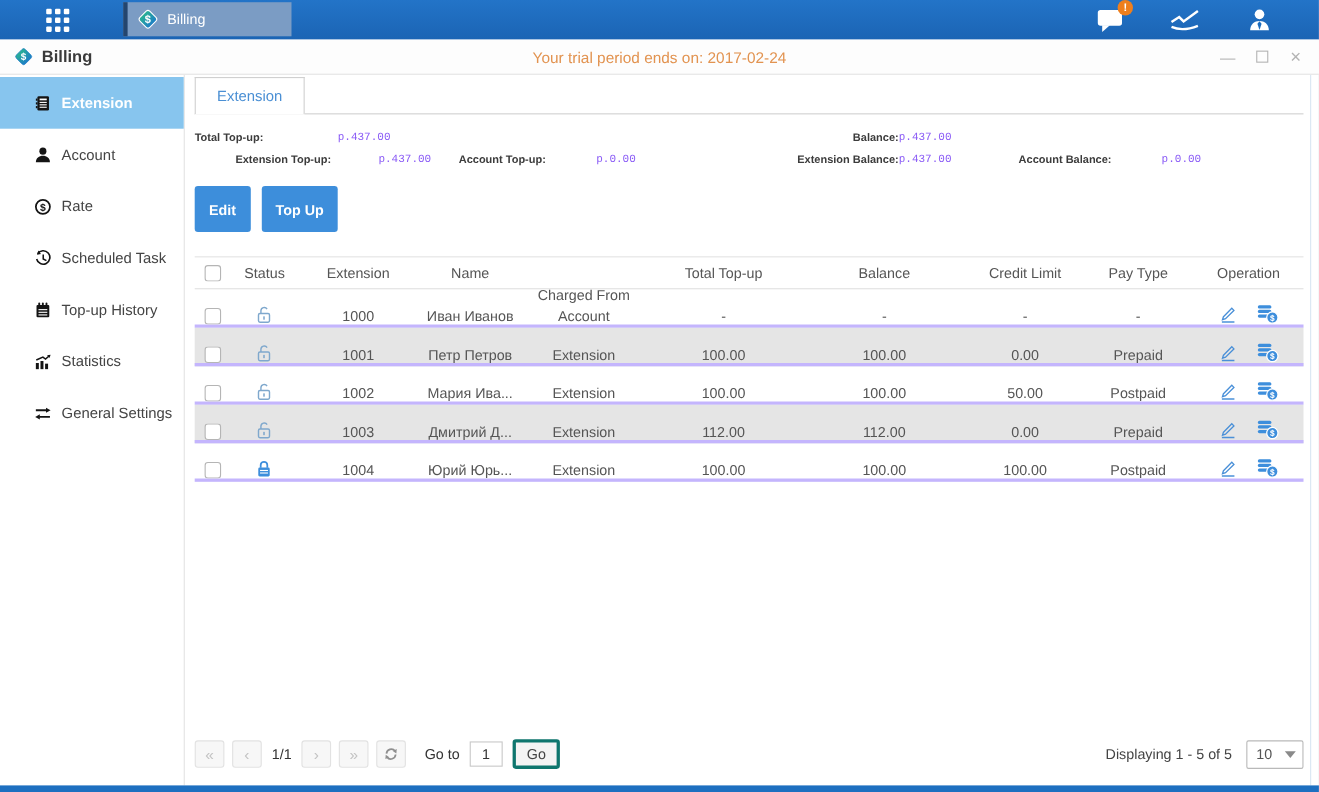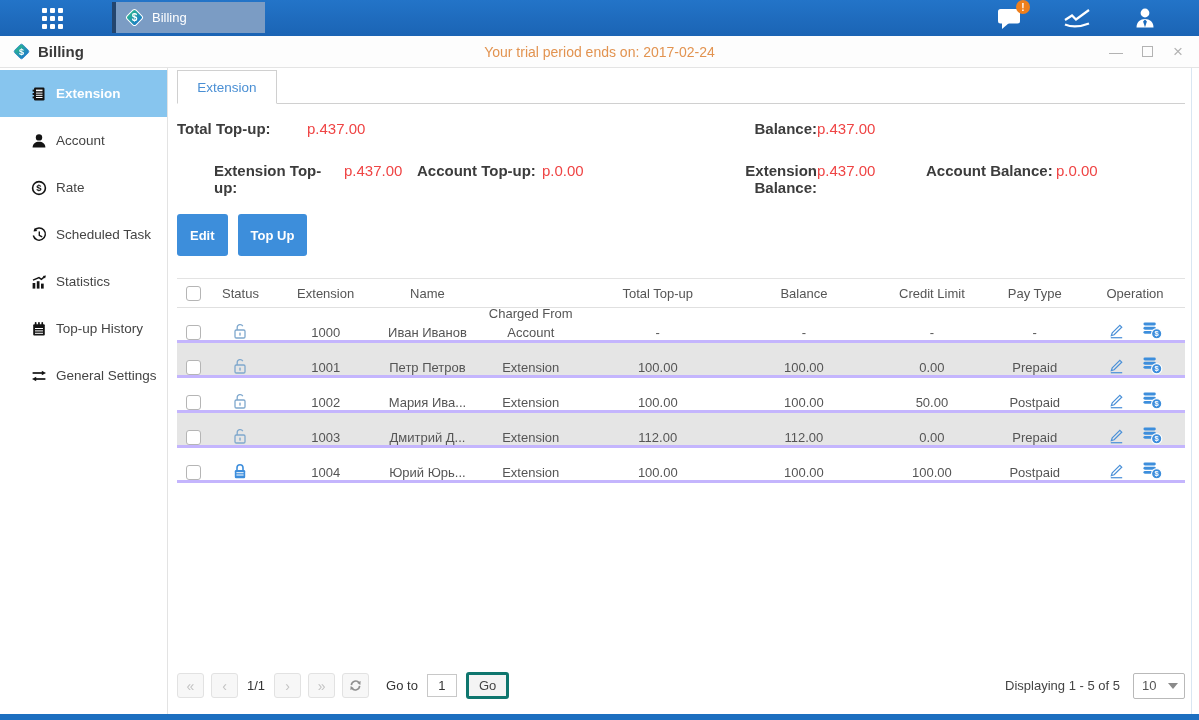--- a/index.html
+++ b/index.html
@@ -58,27 +58,27 @@
     padding: 0 6px 0 9px; margin-right: 7px; border-right: 1px solid #d9e6f2;
   }
   
   .tabbar { height: 34px; flex: 0 0 34px; margin-top: 2px; border-bottom: 1px solid #d0d0d0; display: flex; }
   .tab {
     width: 100px; background: #fff; border: 1px solid #d0d0d0; border-bottom: 1px solid #fff;
     margin-bottom: -1px; display: flex; align-items: center; justify-content: center;
     color: #4a8fd4; font-size: 13.5px; cursor: pointer;
   }
   
-  .summary { margin-top: 16px; display: flex; flex-direction: column; gap: 25px; font-size: 15px; }
+  .summary { margin-top: 16px; display: flex; flex-direction: column; gap: 9px; font-size: 10px; }
   .srow { display: flex; }
   .half { width: 50%; display: flex; }
   .half.right { padding-left: 9px; }
   .pair { display: flex; }
   .lbl { font-weight: bold; color: #3c3c3c; }
-  .val { color: #ef4444; }
+  .val { color: #8b5cf6; font-family: Liberation Mono, monospace; }
   .lw130 { width: 130px; } .lw125 { width: 125px; } .lw127 { width: 127px; text-align: right; }
   .pw240 { width: 240px; padding-left: 37px; } .pw236 { width: 236px; }
   
   .btnrow { margin-top: 18px; display: flex; gap: 10px; }
   .btn {
     background: #3d8edb; color: #fff; font-family: "Liberation Sans", sans-serif;
     font-size: 13px; font-weight: bold; border: none; border-radius: 3px;
     height: 42px; padding: 0 13px; cursor: pointer;
   }
   
@@ -247,43 +247,43 @@
           <svg width="16" height="16" viewBox="0 0 16 16">
             <path d="M3.2 3.6 A6.1 6.1 0 1 1 2.3 8.5" fill="none" stroke="#141414" stroke-width="1.5"></path>
             <path d="M3.9 0.8 L2.6 4.6 L6.2 3.9 Z" fill="#141414"></path>
             <path d="M8.3 4.4 V8.4 L11.2 9.9" fill="none" stroke="#141414" stroke-width="1.4"></path>
           </svg>
         </span>
         <span>Scheduled Task</span>
       </div>
       <div class="side-item">
         <span class="sicon">
-          <svg width="16" height="16" viewBox="0 0 16 16">
-            <rect x="1.6" y="9" width="2.7" height="5.6" fill="#141414"></rect>
-            <rect x="5.8" y="7.2" width="2.7" height="7.4" fill="#141414"></rect>
-            <rect x="10" y="9.6" width="2.7" height="5" fill="#141414"></rect>
-            <path d="M2 6.2 L8 3.6 L10.4 5.4 L13.6 2.6" fill="none" stroke="#141414" stroke-width="1.4"></path>
-            <path d="M15 1.4 L11.8 2 L14 4.4 Z" fill="#141414"></path>
-          </svg>
-        </span>
-        <span>Statistics</span>
-      </div>
-      <div class="side-item">
-        <span class="sicon">
           <svg width="16" height="16" viewBox="0 0 16 16" fill="#141414">
             <rect x="2.2" y="3.2" width="11.6" height="11.3" rx="1"></rect>
             <rect x="3.8" y="1" width="1.7" height="3.4" rx="0.8"></rect>
             <rect x="7.1" y="1" width="1.7" height="3.4" rx="0.8"></rect>
             <rect x="10.4" y="1" width="1.7" height="3.4" rx="0.8"></rect>
             <rect x="4" y="7" width="8" height="1" fill="#fff"></rect>
             <rect x="4" y="9.4" width="8" height="1" fill="#fff"></rect>
             <rect x="4" y="11.8" width="8" height="1" fill="#fff"></rect>
           </svg>
         </span>
         <span>Top-up History</span>
+      </div>
+      <div class="side-item">
+        <span class="sicon">
+          <svg width="16" height="16" viewBox="0 0 16 16">
+            <rect x="1.6" y="9" width="2.7" height="5.6" fill="#141414"></rect>
+            <rect x="5.8" y="7.2" width="2.7" height="7.4" fill="#141414"></rect>
+            <rect x="10" y="9.6" width="2.7" height="5" fill="#141414"></rect>
+            <path d="M2 6.2 L8 3.6 L10.4 5.4 L13.6 2.6" fill="none" stroke="#141414" stroke-width="1.4"></path>
+            <path d="M15 1.4 L11.8 2 L14 4.4 Z" fill="#141414"></path>
+          </svg>
+        </span>
+        <span>Statistics</span>
       </div>
       <div class="side-item">
         <span class="sicon">
           <svg width="16" height="16" viewBox="0 0 16 16">
             <path d="M1.6 5 H11.4" stroke="#141414" stroke-width="1.7"></path>
             <path d="M15 5 L10.8 2.7 V7.3 Z" fill="#141414"></path>
             <path d="M4.6 11 H14.4" stroke="#141414" stroke-width="1.7"></path>
             <path d="M1 11 L5.2 8.7 V13.3 Z" fill="#141414"></path>
           </svg>
         </span>

